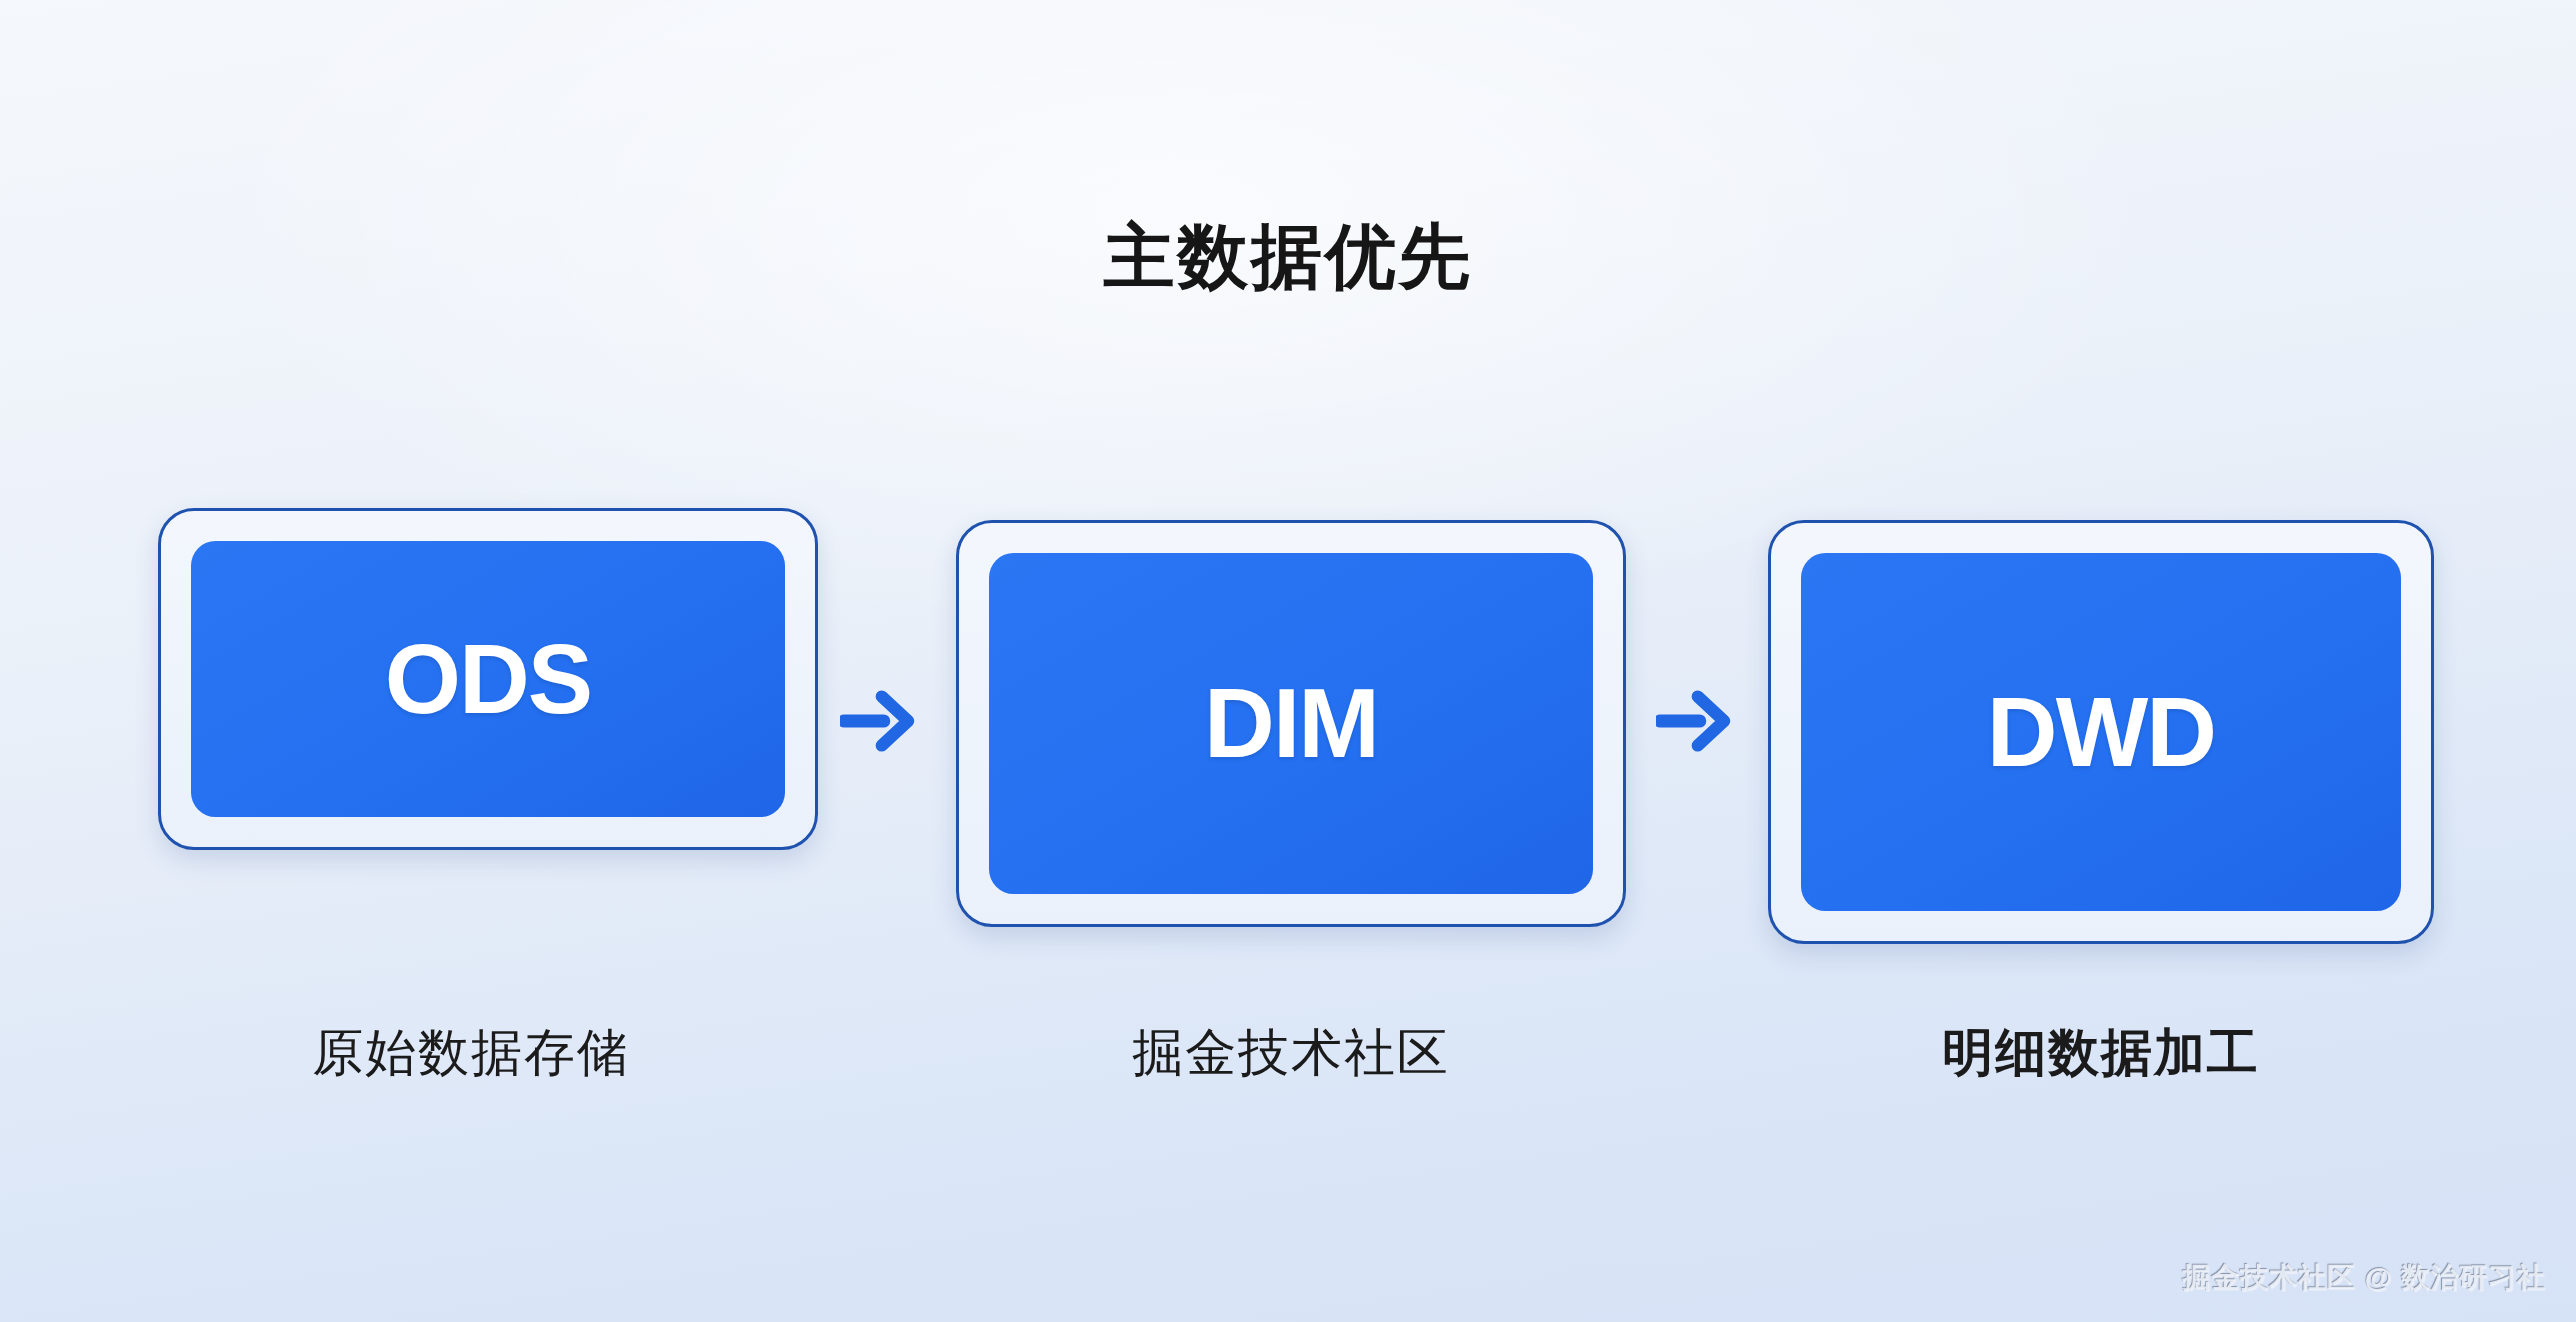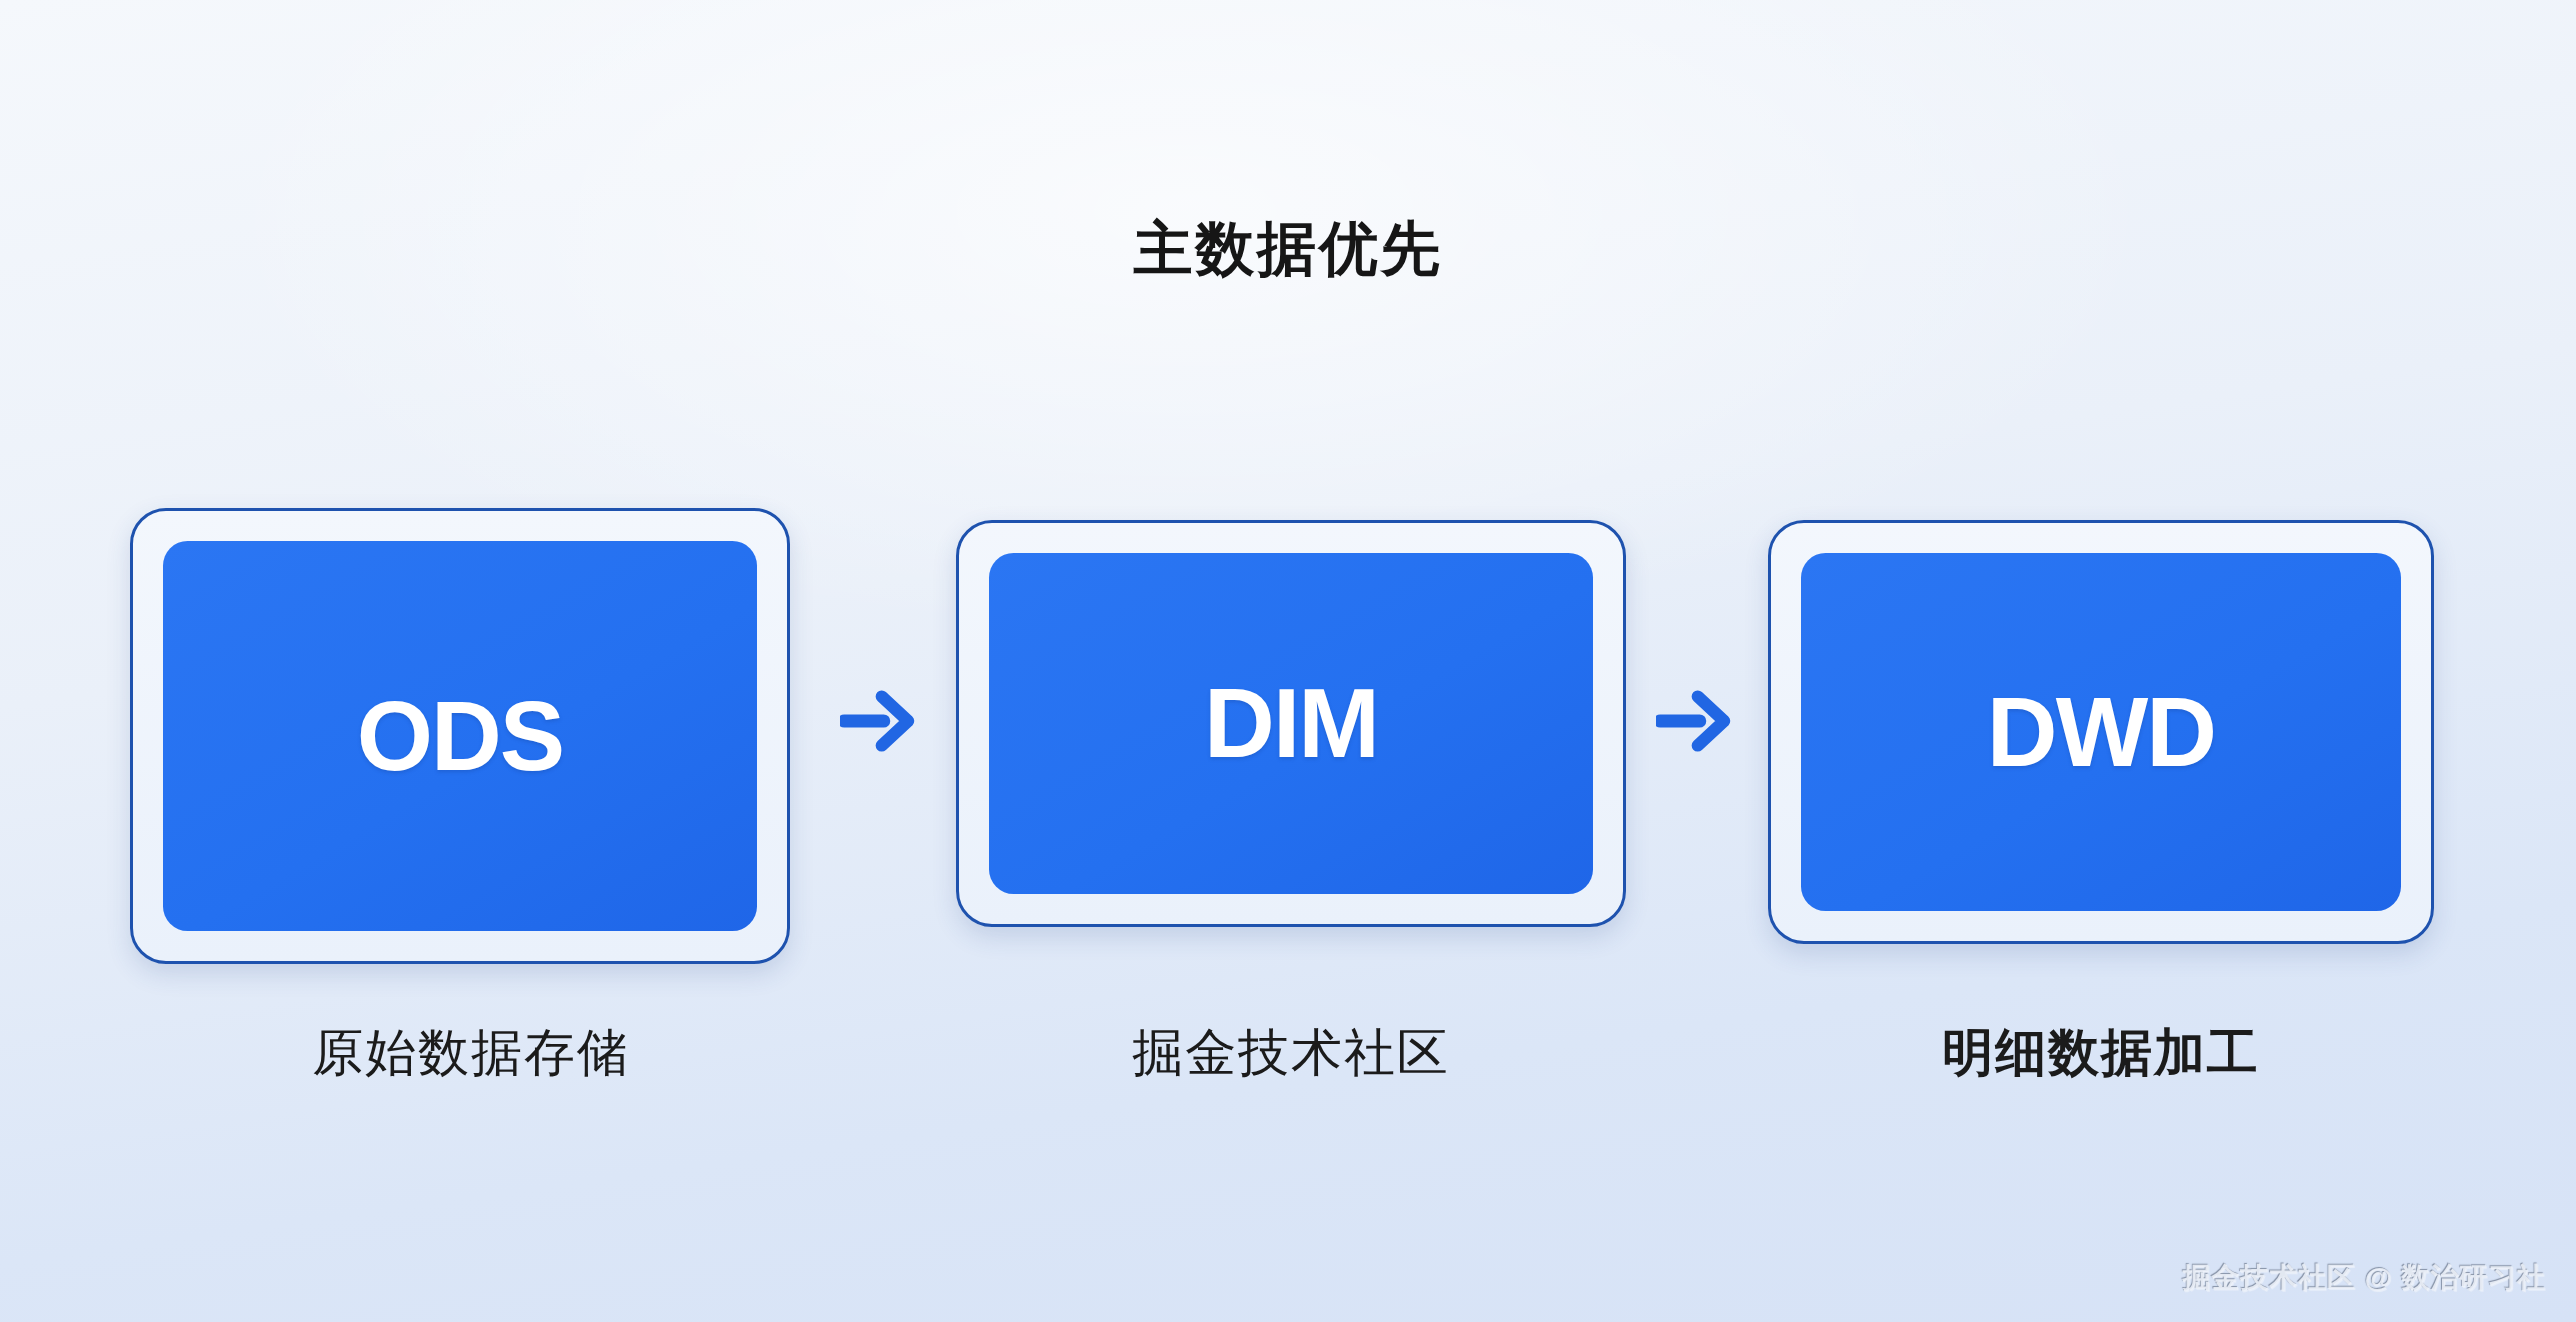--- a/index.html
+++ b/index.html
@@ -11,21 +11,21 @@
     background:
       radial-gradient(ellipse 1514px 662px at 46% 16%, rgba(255,255,255,0.65), rgba(255,255,255,0) 65%),
       linear-gradient(172deg, #f5f8fc 0%, #eaf0f9 42%, #dbe6f7 75%, #d6e2f6 100%);
   }
 
   .diagram-title {
     position: absolute;
     left: 0; top: 210px;
     width: 100%;
     text-align: center;
-    font-size: 59px;
+    font-size: 71px;
     font-weight: 900;
     letter-spacing: 2.8px;
     color: #161616;
   }
 
   .flow-node {
     position: absolute;
     box-sizing: border-box;
     background: linear-gradient(180deg, #f3f7fd 0%, #eaf1fb 100%);
     border: 3.8px solid #1e52ae;
@@ -42,21 +42,21 @@
     justify-content: center;
   }
   .node-code {
     color: #ffffff;
     font-size: 98px;
     font-weight: 800;
     letter-spacing: -1.9px;
     text-shadow: 0 1.9px 3.8px rgba(20, 60, 140, 0.25);
   }
 
-  #node-ods { left: 130px;  top: 508px; width: 660px; height: 456px; }
+  #node-ods { left: 158px;  top: 508px; width: 660px; height: 342px; }
   #node-dim { left: 956px; top: 520px; width: 670px; height: 407px; text-align: center; }
   #node-dwd { left: 1768px; top: 513px; width: 666px; height: 424px; margin-top: 7px; }
 
   .flow-arrow {
     position: absolute;
     width: 76px; height: 64px;
   }
   #arrow-1 { left: 840px;  top: 689px; }
   #arrow-2 { left: 1656px; top: 689px; }
 

